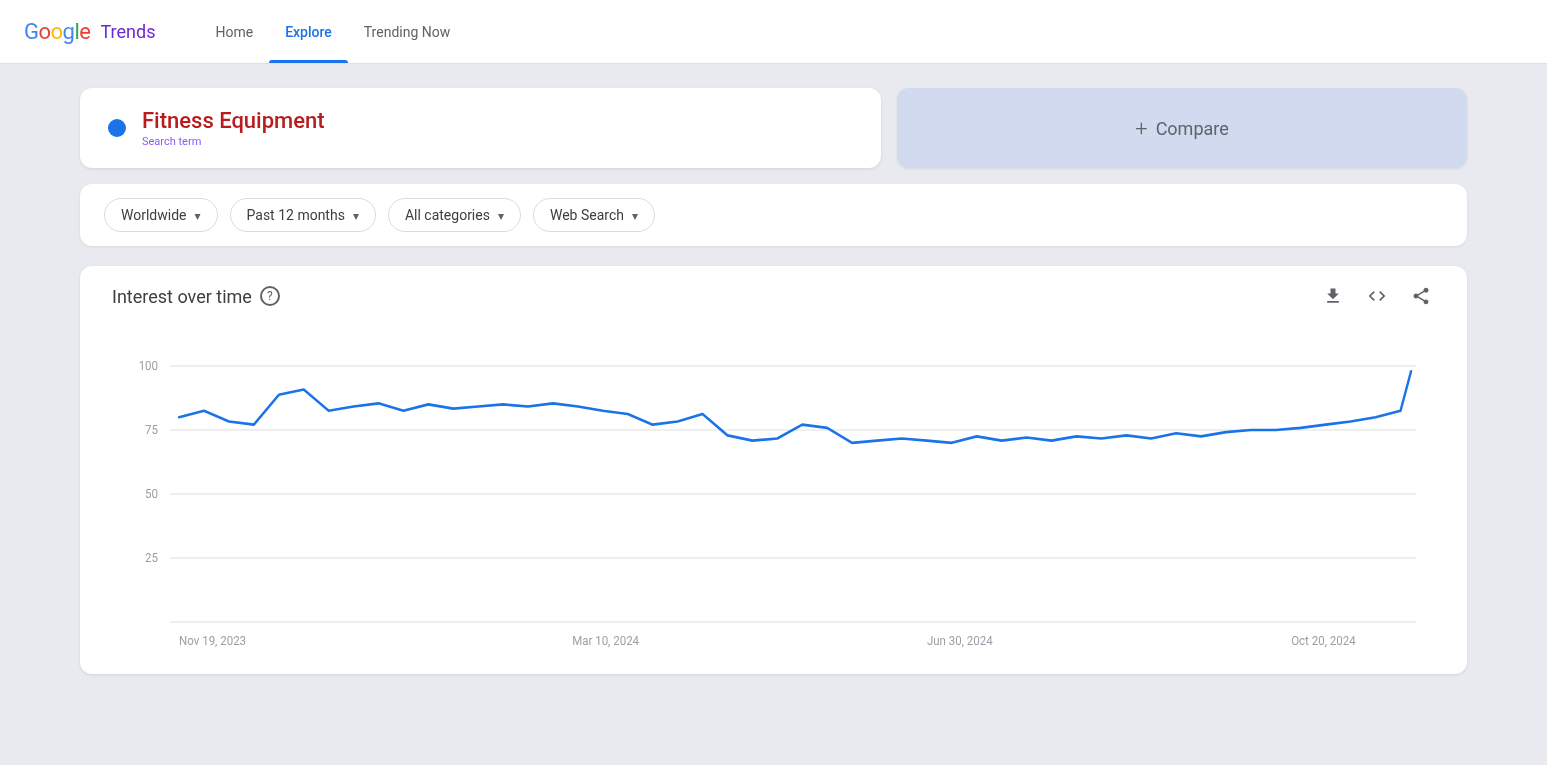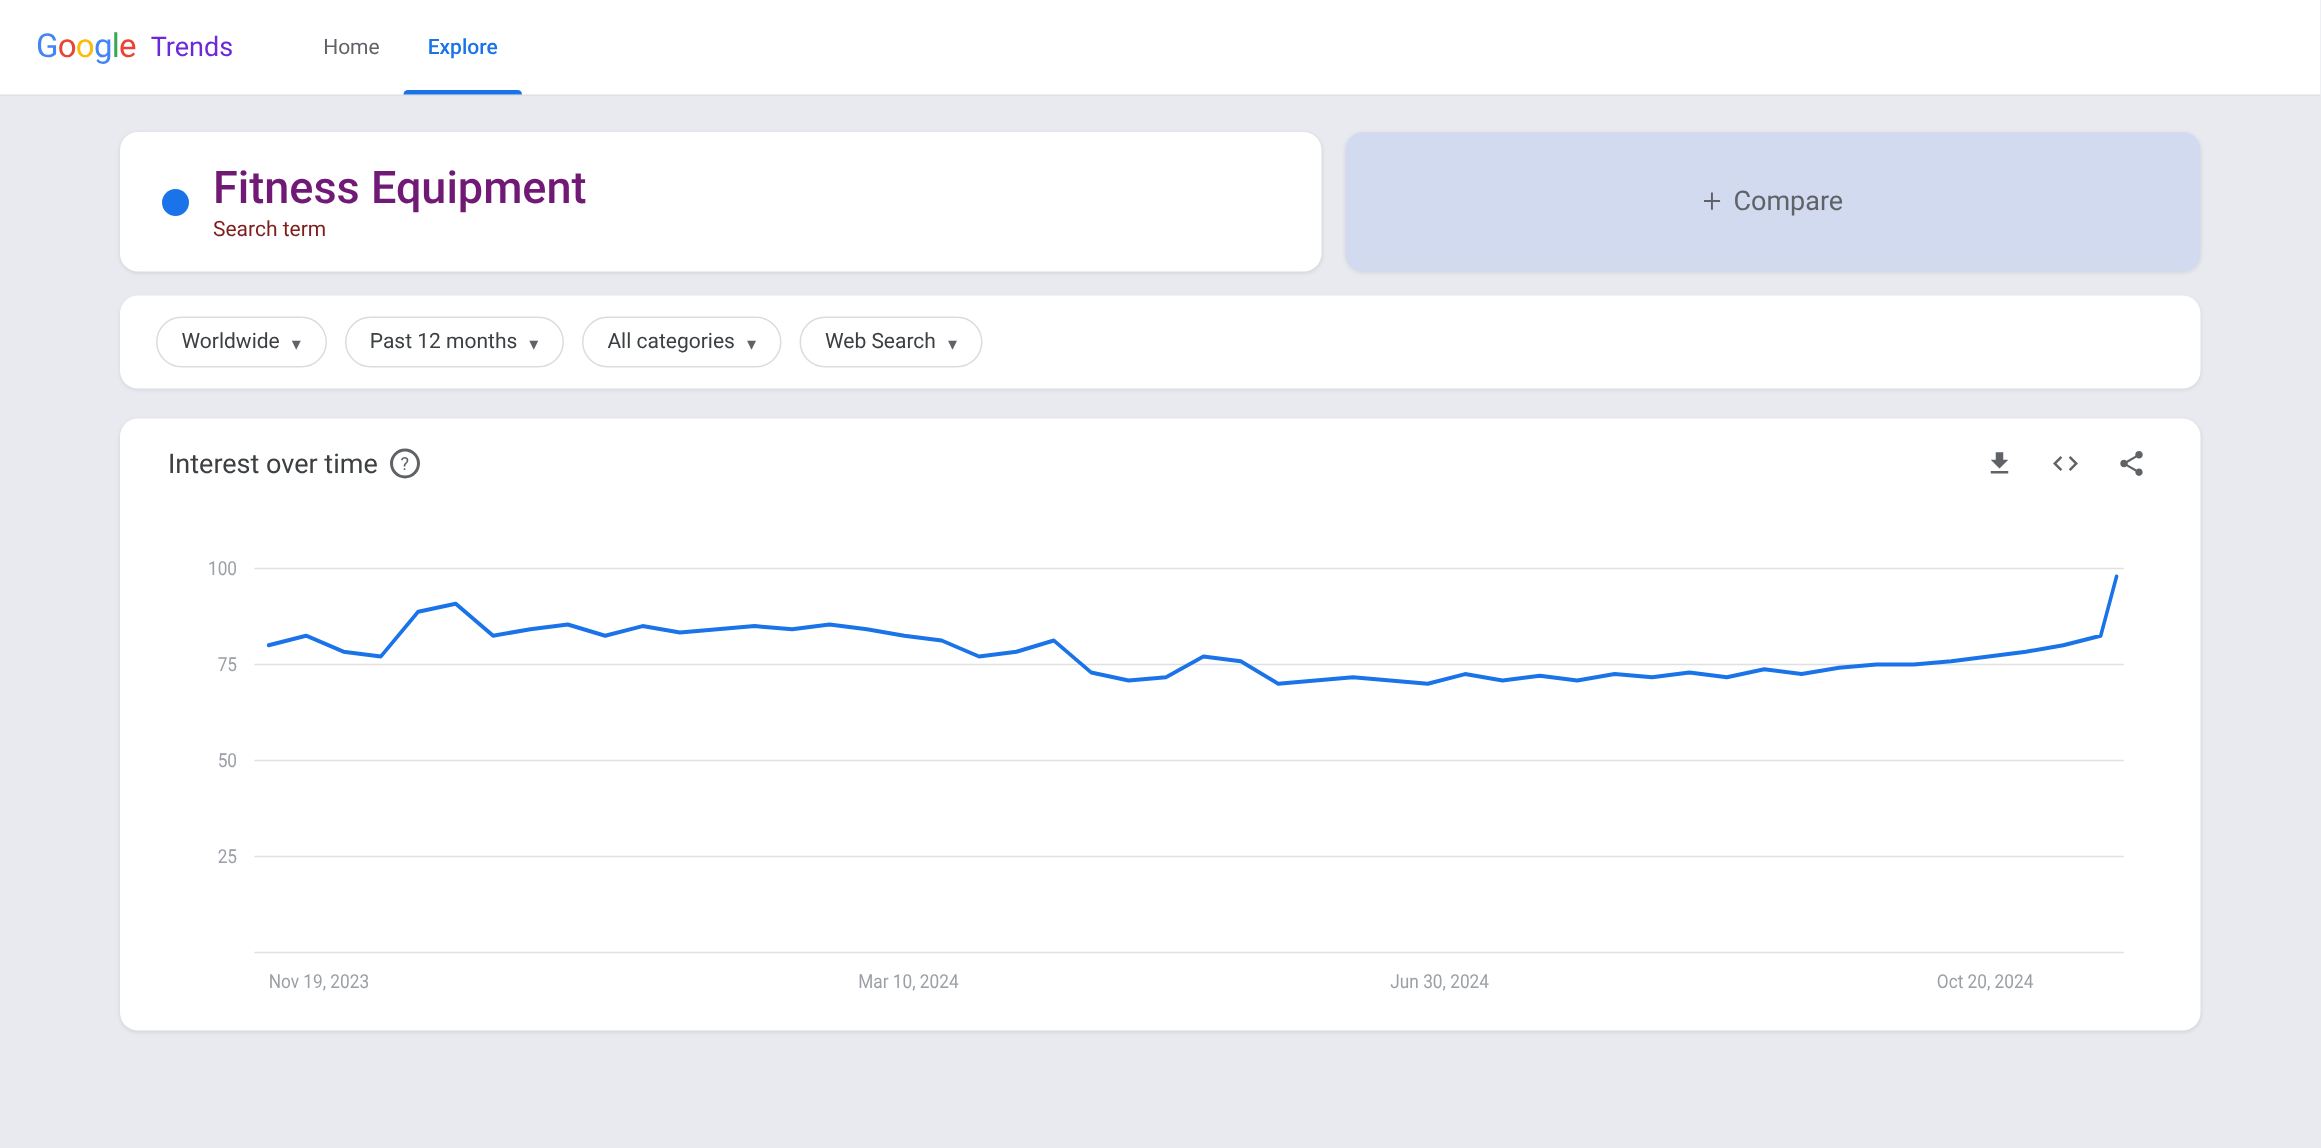--- a/index.html
+++ b/index.html
@@ -101,27 +101,27 @@
       box-shadow: 0 1px 3px rgba(0,0,0,0.1);
     }
     .term-dot {
       width: 18px;
       height: 18px;
       border-radius: 50%;
       background: #1a73e8;
       flex-shrink: 0;
     }
     .term-info .term-name {
-      font-size: 30px;
+      font-size: 22px;
       font-weight: 500;
-      color: #701a75;
+      color: #b91c1c;
     }
     .term-info .term-type {
-      font-size: 14px;
-      color: #7f1d1d;
+      font-size: 11px;
+      color: #8b5cf6;
       margin-top: 2px;
     }
     .compare-card {
       background: #d2daf0;
       border-radius: 12px;
       padding: 20px 28px;
       width: 570px;
       display: flex;
       align-items: center;
       justify-content: center;
@@ -258,20 +258,21 @@
         <span class="g-yellow">o</span>
         <span class="g-blue">g</span>
         <span class="g-green">l</span>
         <span class="g-red">e</span>
     </div>
     <span class="trends-text">Trends</span>
   </div>
   <nav class="nav-links">
     <button class="nav-item">Home</button>
     <button class="nav-item active">Explore</button>
+    <button class="nav-item">Trending Now</button>
   </nav>
 </header>
 
 <main class="main">
 
   <div class="search-row">
     <div class="search-term-card">
       <div class="term-dot"></div>
       <div class="term-info">
         <div class="term-name">Fitness Equipment</div>

